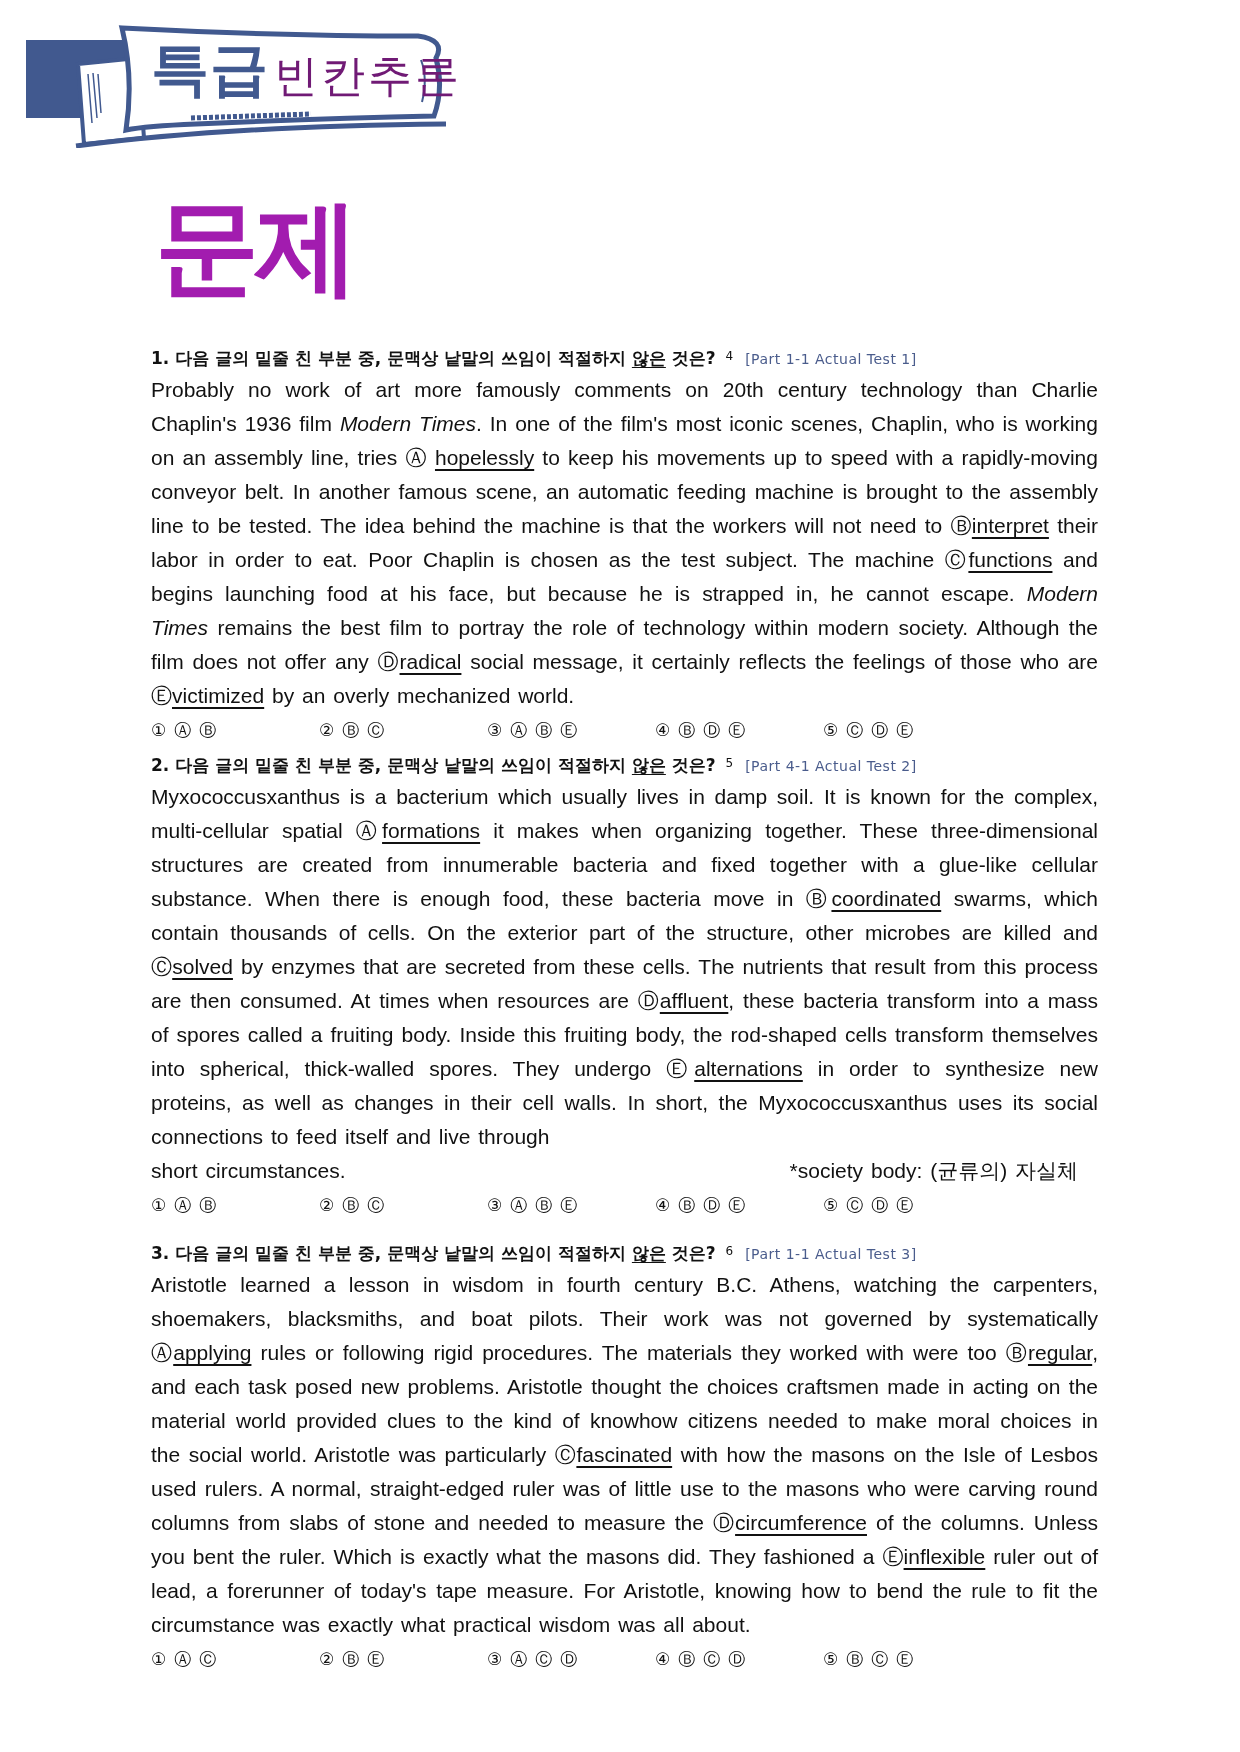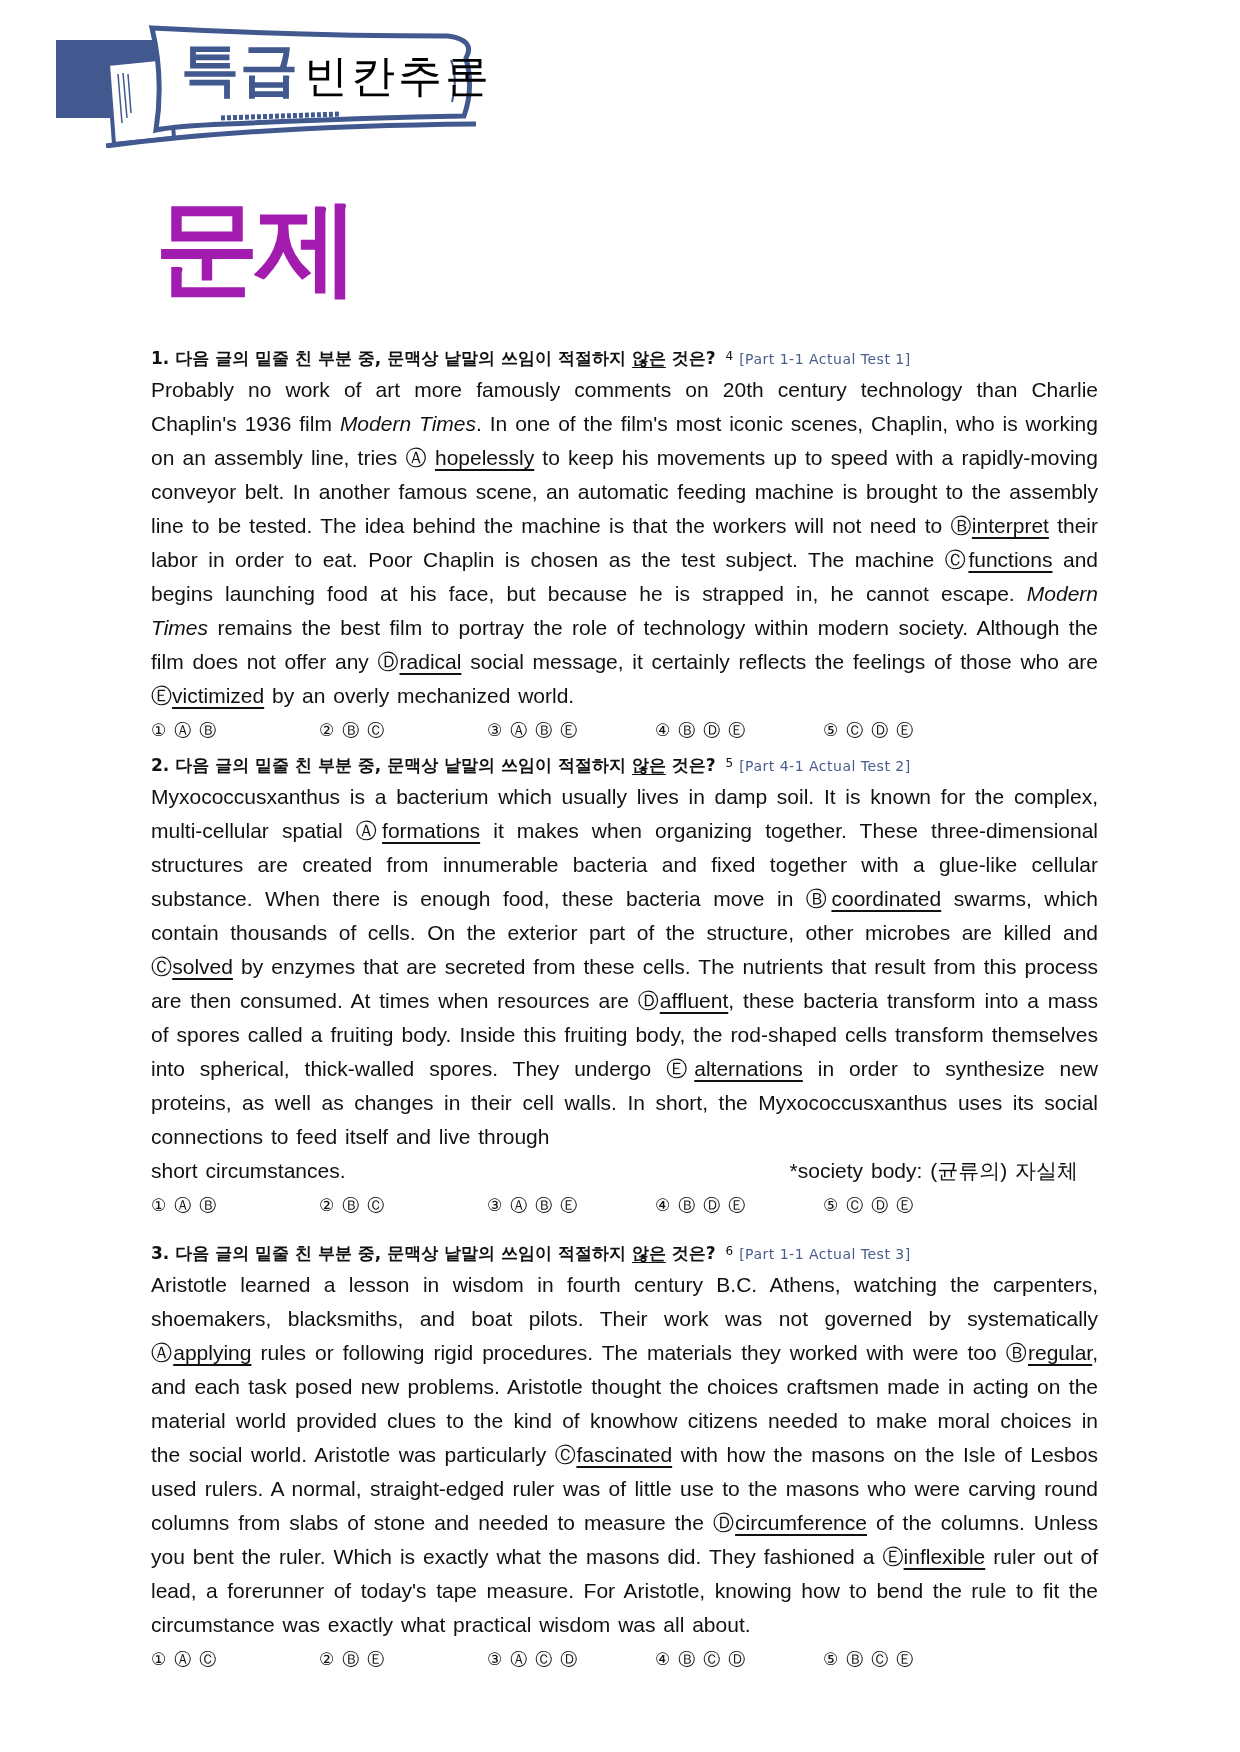--- a/index.html
+++ b/index.html
@@ -1,36 +1,36 @@
 <!DOCTYPE html>
 <html><head>
 <meta charset="utf-8">
 <style>
   html, body { margin: 0; padding: 0; background: #ffffff; }
   body { width: 1240px; height: 1752px; position: relative; overflow: hidden;
          font-family: "DejaVu Sans", "Liberation Sans", sans-serif; color: #111; }
 
   
-  .banner { position: absolute; left: 56px; top: 18px; width: 460px; height: 130px; }
+  .banner { position: absolute; left: 26px; top: 18px; width: 460px; height: 130px; }
   .banner svg { position: absolute; left: 0; top: 0; }
   .banner-title-main { position: absolute; left: 125px; top: 22px; font-size: 58px; font-weight: bold;
                        color: #41598F; letter-spacing: 1px; line-height: 1; }
-  .banner-title-sub { position: absolute; left: 248px; top: 36px; font-size: 44px; color: #000000;
+  .banner-title-sub { position: absolute; left: 248px; top: 36px; font-size: 44px; color: #701a75;
                       letter-spacing: 3px; line-height: 1; }
 
   
   .section-title { position: absolute; left: 155px; top: 190px; font-size: 104px; font-weight: bold;
                    color: #a21caf; letter-spacing: -4px; line-height: 1.1; }
 
   
   .question { position: absolute; left: 151px; width: 947px; }
   .q-title { font-size: 17px; font-weight: bold; height: 34px; line-height: 34px; white-space: nowrap; }
   .q-title .u { text-decoration: underline; text-underline-offset: 3px; }
   .q-title .num-sup { font-size: 12px; font-weight: normal; vertical-align: 4px; margin-left: 4px; }
-  .q-title .ref { font-size: 14px; font-weight: normal; color: #4A5C8C; letter-spacing: 0.5px; }
+  .q-title .ref { font-size: 14px; font-weight: normal; color: #4A5C8C; margin-left: 6px; letter-spacing: 0.5px; }
 
   .passage { font-size: 21px; line-height: 34px; text-align: justify; text-align-last: left;
              font-family: "Liberation Sans", "DejaVu Sans", sans-serif; word-spacing: 2px; }
   .passage .it { font-style: italic; }
   .passage .ul { text-decoration: underline; text-underline-offset: 4px; }
   .passage .mark { font-family: "DejaVu Sans", sans-serif; }
   .footnote-row { display: flex; justify-content: space-between; }
   .footnote { padding-right: 20px; }
 
   .choices { display: flex; height: 34px; line-height: 34px; font-size: 17px;

